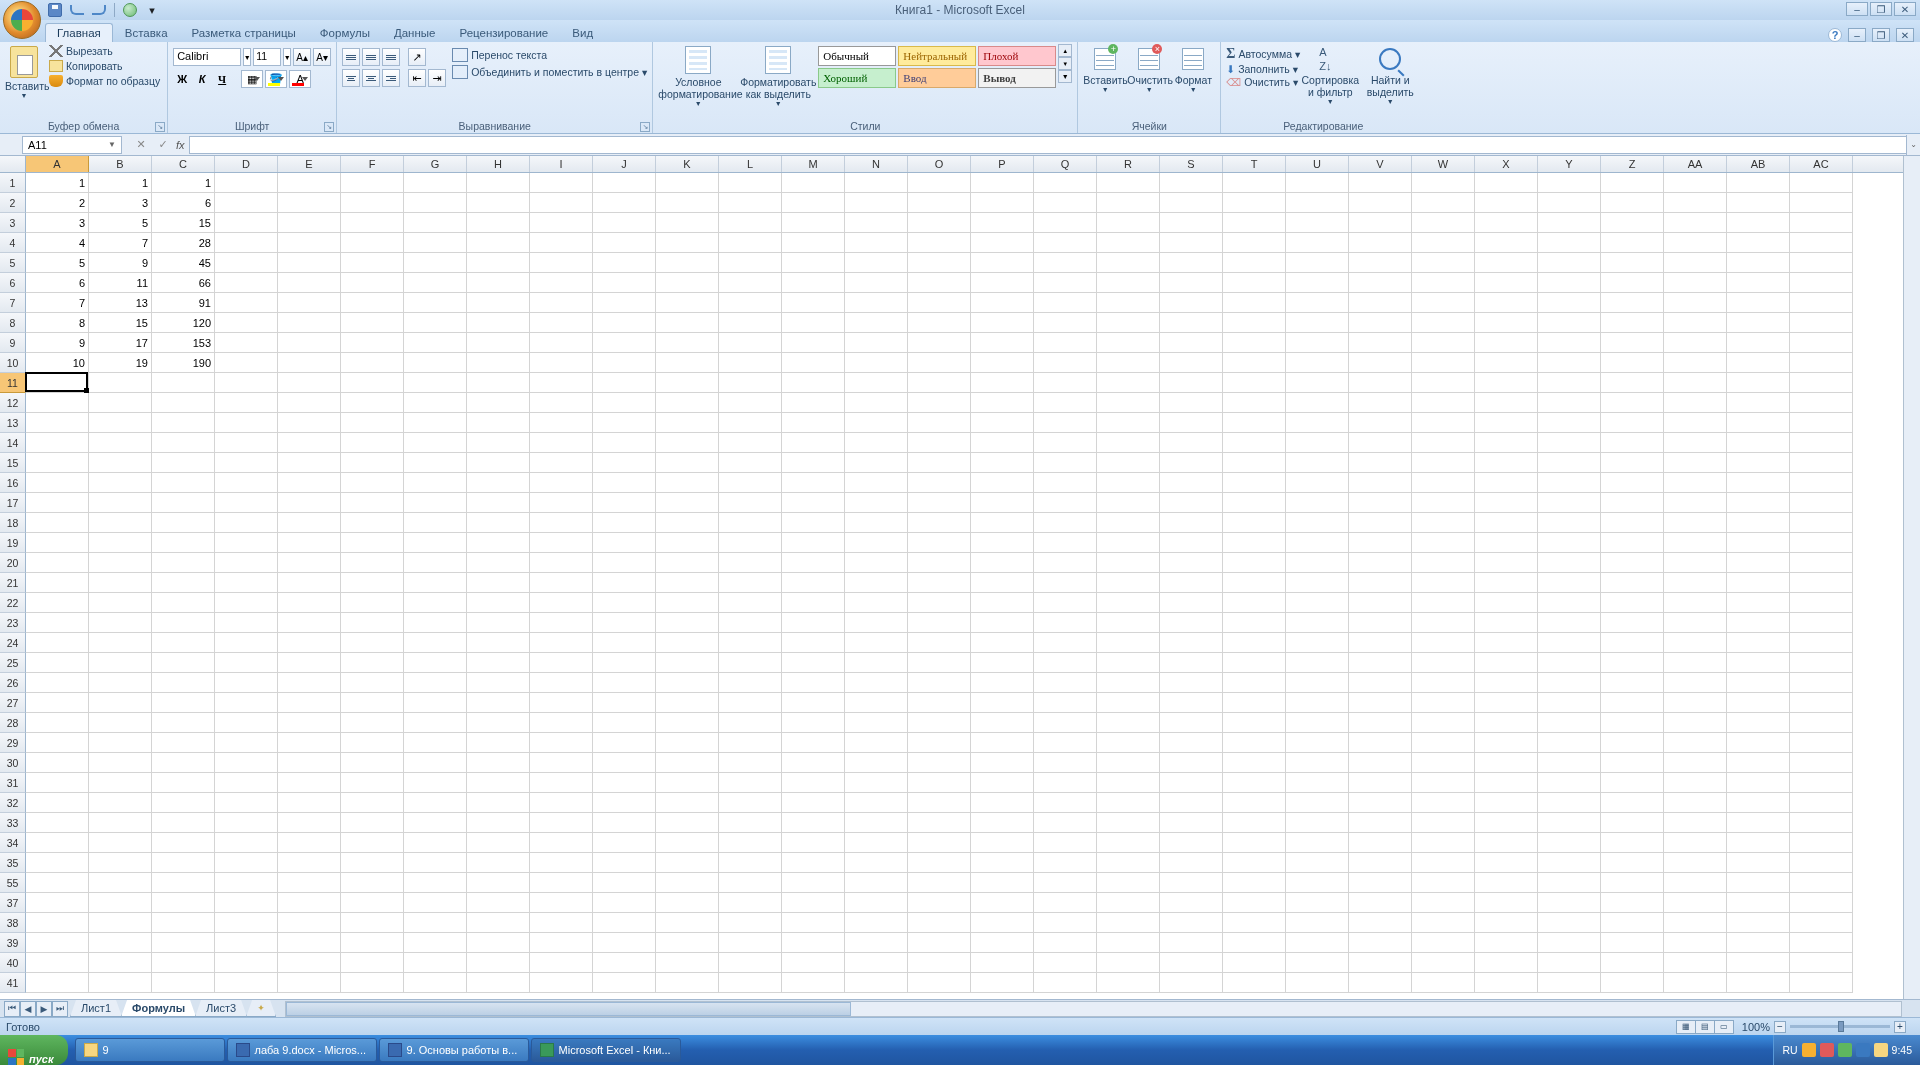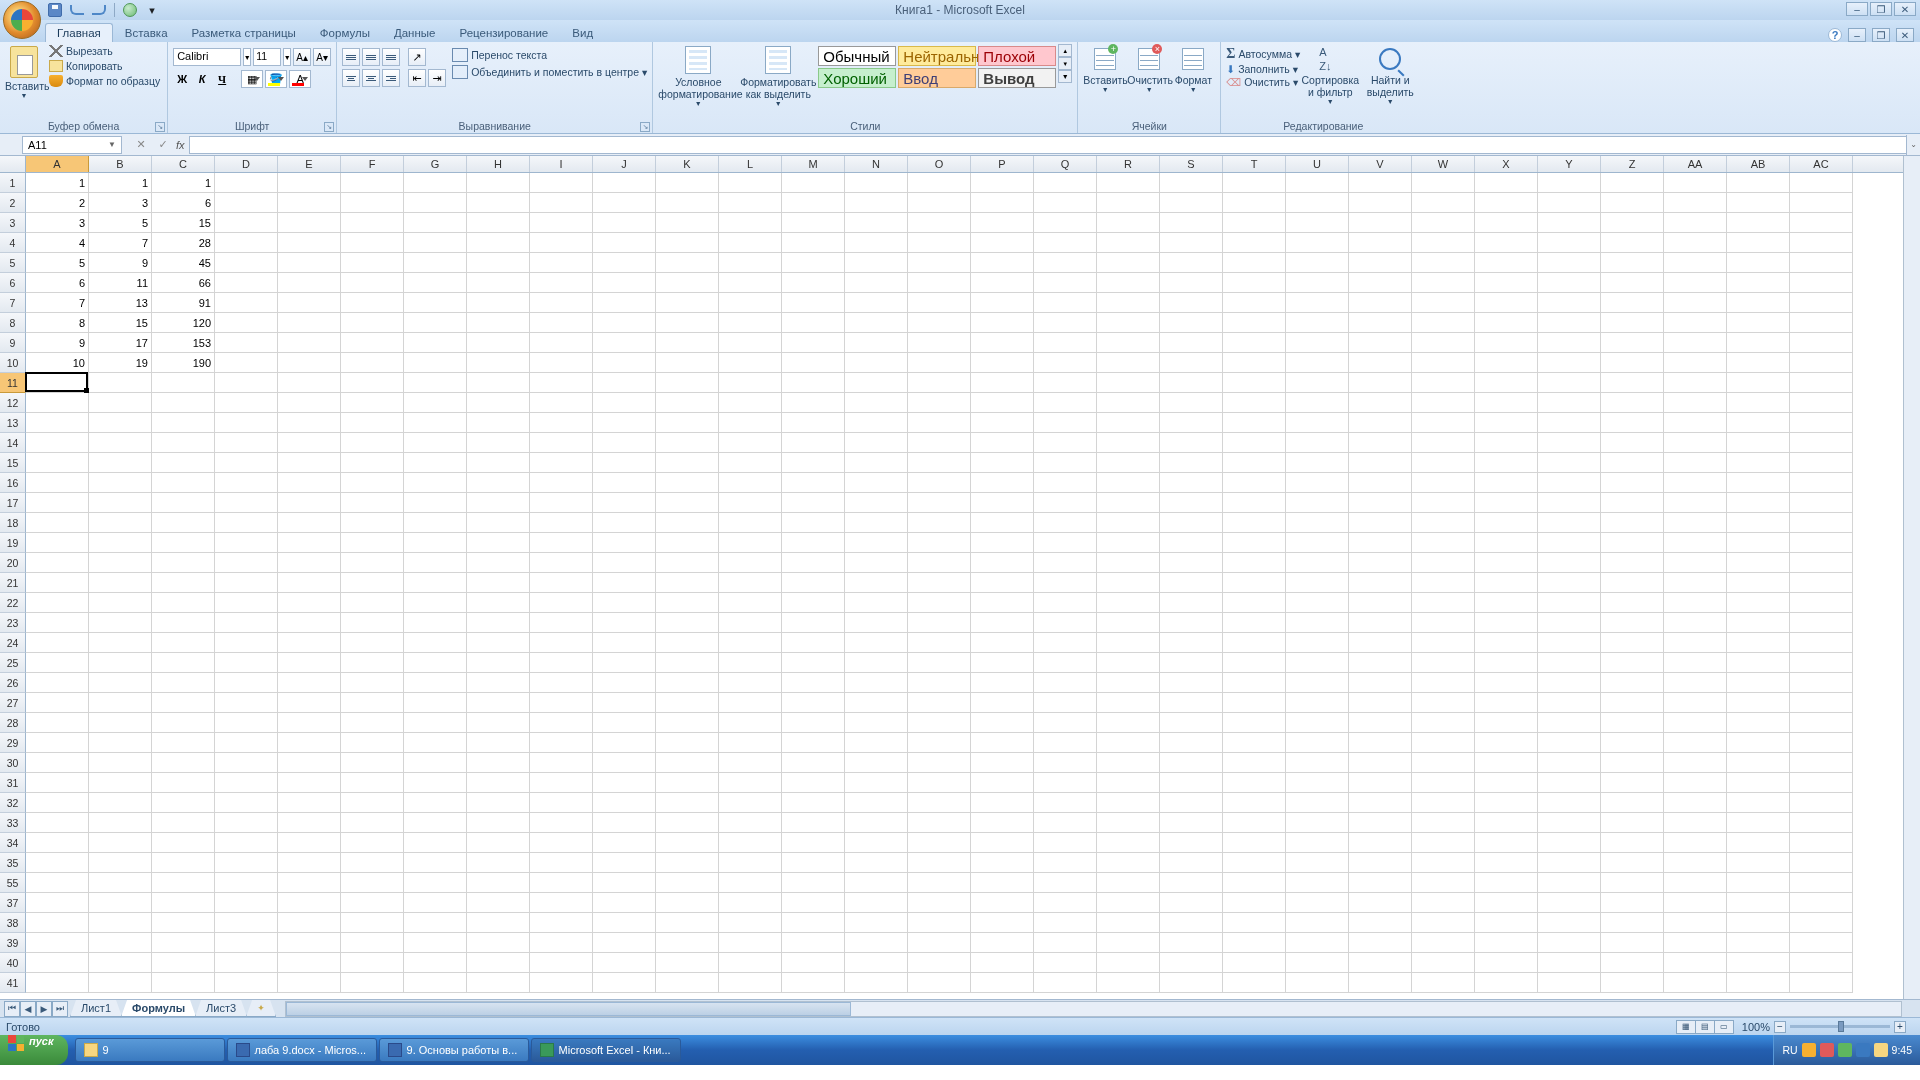--- a/index.html
+++ b/index.html
@@ -67,21 +67,21 @@
 
 .num-top{display:flex;gap:2px;}
 .num-sel{width:86px;height:18px;border:1px solid #a3b8d0;background:#fff;font-size:10.5px;padding:1px 3px;}
 .num-bot{display:flex;gap:2px;margin-top:4px;}
 
 .cond-col{width:80px;text-align:center;font-size:10.5px;color:#2a4a6a;}
 .cond-ic{width:26px;height:28px;margin:2px auto;border:1px solid #8aa9c6;background:#fff;position:relative;}
 .cond-ic::before{content:"";position:absolute;left:3px;top:3px;right:3px;bottom:3px;background:repeating-linear-gradient(#d7e7f7 0,#d7e7f7 3px,#fff 3px,#fff 6px);}
 
 .styles-box{display:grid;grid-template-columns:78px 78px 78px;grid-template-rows:20px 20px;gap:2px;margin-top:2px;}
-.style-cell{border:1px solid;font-size:15px;padding:2px 4px;display:flex;align-items:center;}
+.style-cell{border:1px solid;font-size:11px;padding:2px 4px;display:flex;align-items:center;font-family:Liberation Serif, serif;}
 .sty-normal{background:#fff;border-color:#999;}
 .sty-neutral{background:#ffeb9c;border-color:#d9b94a;color:#9c6500;}
 .sty-bad{background:#ffc7ce;border-color:#d98a8a;color:#9c0006;}
 .sty-good{background:#c6efce;border-color:#8ac98a;color:#006100;}
 .sty-input{background:#ffcc99;border-color:#d9a96a;color:#3f3f76;}
 .sty-output{background:#f2f2f2;border-color:#999;color:#3f3f3f;font-weight:bold;}
 .style-scroll{width:14px;display:flex;flex-direction:column;margin-left:2px;}
 .style-scroll div{height:13px;border:1px solid #a3b8d0;background:#e7eef7;font-size:7px;display:flex;align-items:center;justify-content:center;}
 
 .cell-col{width:44px;text-align:center;font-size:10.5px;color:#2a4a6a;}
@@ -145,21 +145,21 @@
 .status-spacer{flex:1;}
 .view-btns{display:flex;}
 .view-btns div{width:20px;height:14px;border:1px solid #8aa9c6;background:#e7eef7;margin-left:-1px;display:flex;align-items:center;justify-content:center;font-size:8px;}
 .zoom{margin:0 8px;display:flex;align-items:center;gap:4px;}
 .zoom-track{width:100px;height:3px;background:#9bb8d6;position:relative;}
 .zoom-thumb{position:absolute;left:48px;top:-4px;width:6px;height:11px;background:#7a9ac0;border:1px solid #5a7a9a;}
 .zoom-btn{width:12px;height:12px;border:1px solid #8aa9c6;display:flex;align-items:center;justify-content:center;font-size:10px;background:#e7eef7;}
 
 
 .taskbar{height:30px;background:linear-gradient(#3c8ee0,#245fb0 50%,#1f55a0);display:flex;align-items:center;color:#fff;font-size:11px;}
-.start-btn{height:30px;padding:0 14px 0 8px;background:linear-gradient(#5fb65f,#3a8a3a);display:flex;align-items:flex-start;gap:5px;font-weight:bold;font-style:italic;border-radius:0 12px 12px 0;}
+.start-btn{height:30px;padding:0 14px 0 8px;background:linear-gradient(#5fb65f,#3a8a3a);display:flex;align-items:flex-end;gap:5px;font-weight:bold;font-style:italic;border-radius:0 12px 12px 0;}
 .start-logo{width:16px;height:16px;display:grid;grid-template-columns:1fr 1fr;grid-template-rows:1fr 1fr;gap:1px;}
 .start-logo span:nth-child(1){background:#e9473b;}
 .start-logo span:nth-child(2){background:#5fb65f;}
 .start-logo span:nth-child(3){background:#2b74c3;}
 .start-logo span:nth-child(4){background:#f7b030;}
 .task-item{height:24px;margin:0 1px;padding:0 8px;background:linear-gradient(#5a9ad8,#3a7ac0);border:1px solid #2a5a9a;border-radius:3px;display:flex;align-items:center;gap:5px;min-width:150px;}
 .task-item.active{background:linear-gradient(#3a7ac0,#2a5a9a);}
 .task-ic{width:14px;height:14px;}
 .task-ic.folder{background:#f7d680;border:1px solid #c9a94a;}
 .task-ic.word{background:#3a6ab0;border:1px solid #2a4a8a;}

